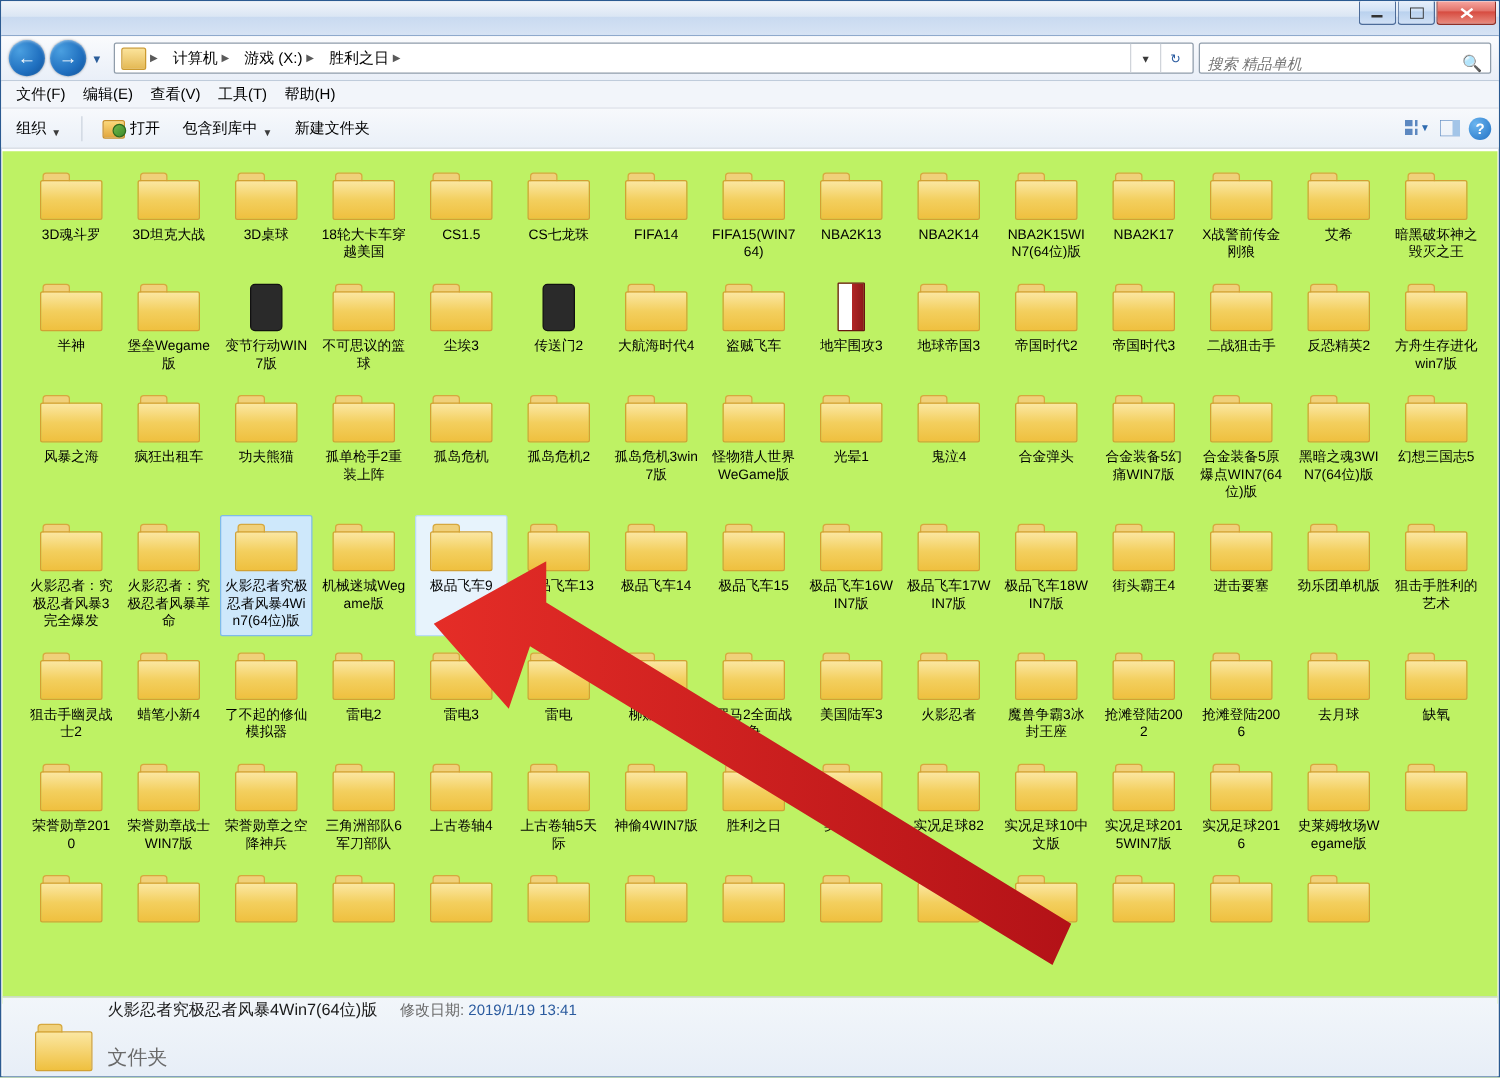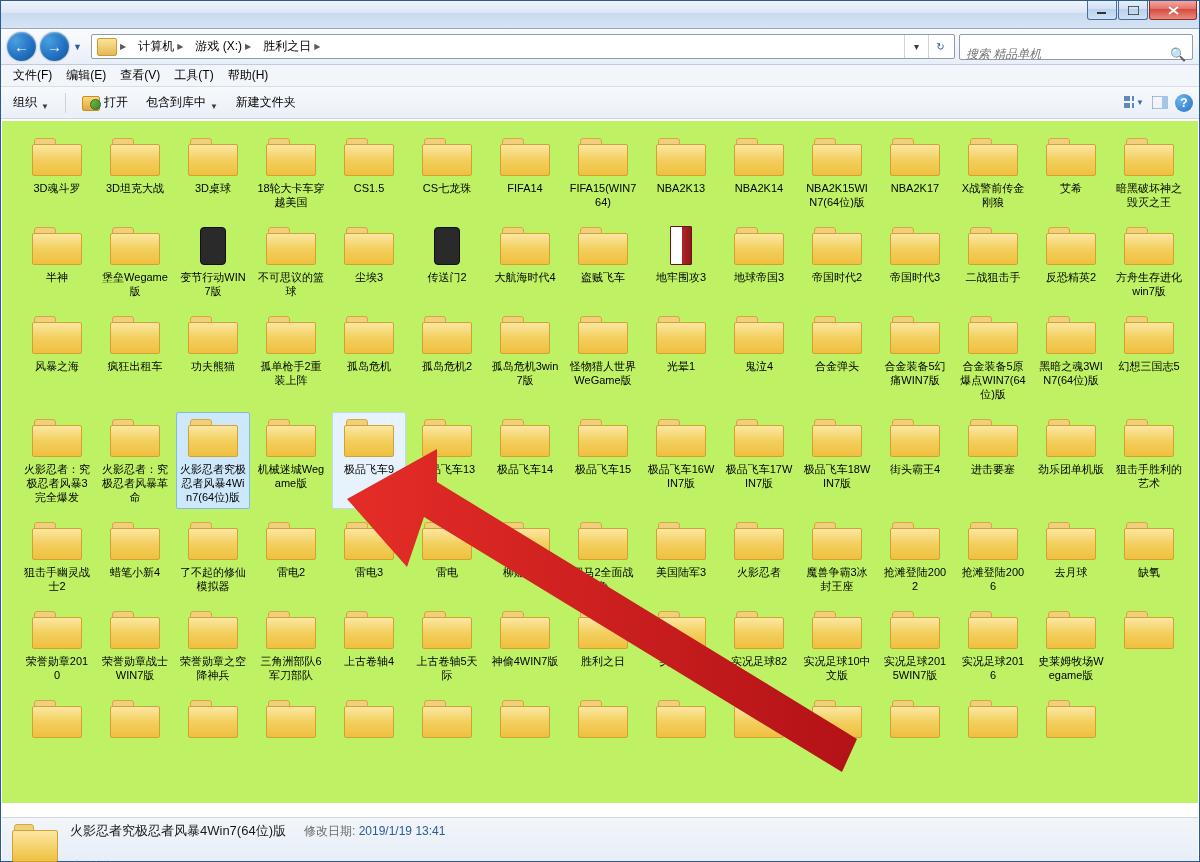--- a/index.html
+++ b/index.html
@@ -14,21 +14,21 @@
 
 .navbar { height: 36px; display:flex; align-items:center; padding: 2px 6px; gap:4px; background: linear-gradient(to bottom, #fafbfd 0%, #e9eff8 100%); border-bottom:1px solid #c0ccdb; }
 .navbtn { width:29px; height:29px; border-radius:50%; background: radial-gradient(circle at 30% 30%, #4a9fe0 0%, #1f6fbf 60%, #0f4f94 100%); display:flex; align-items:center; justify-content:center; color:#fff; font-size:15px; font-weight:bold; box-shadow:0 0 2px rgba(0,0,0,.4), inset 0 1px 2px rgba(255,255,255,.4); }
 .navdrop { width:14px; font-size:9px; color:#2a5d9a; }
 .address { flex:1; height:25px; border:1px solid #8f9caa; background:#fff; display:flex; align-items:center; padding:0 2px; border-radius:2px; }
 .addr-icon { width:20px; height:18px; background:linear-gradient(to bottom,#fbe39a 0%,#e4b955 100%); border:1px solid #cc9a2f; border-radius:2px; margin:0 3px; }
 .crumb { padding:1px 6px 1px 6px; font-size:12px; display:flex; align-items:center; gap:3px; cursor:default; }
 .crumb .tri { font-size:8px; color:#5a5a5a; }
 .addr-arrows { margin-left:auto; display:flex; }
 .addr-arr { width:24px; height:23px; display:flex; align-items:center; justify-content:center; font-size:10px; color:#3a3a3a; border-left:1px solid #d0d4da; }
-.search { width:234px; height:25px; border:1px solid #8f9caa; background:#fff; display:flex; align-items:flex-start; padding:12px 6px; border-radius:2px; }
+.search { width:234px; height:25px; border:1px solid #8f9caa; background:#fff; display:flex; align-items:flex-end; padding:0 6px; border-radius:2px; }
 .search input { flex:1; border:none; outline:none; font-size:12px; color:#888; font-style:italic; background:transparent; }
 .search .mag { width:16px; font-size:13px; color:#2e5e9e; }
 
 
 .menubar { height:22px; background:#f2f5fa; border-bottom:1px solid #d9dee6; display:flex; align-items:center; padding:0 6px; gap:2px; }
 .menuitem { font-size:12px; padding:2px 6px; }
 
 
 .toolbar { height:32px; background:linear-gradient(to bottom,#f7f9fc 0%,#eaf0f8 100%); border-bottom:1px solid #cfd6e0; display:flex; align-items:center; padding:0 6px; gap:6px; }
 .tbbtn { font-size:12px; padding:3px 6px; display:flex; align-items:flex-end; gap:4px; }
@@ -49,21 +49,21 @@
 .folder-icon { width:54px; height:44px; margin:0 auto 3px; position:relative; }
 .folder-icon::before { content:""; position:absolute; left:4px; top:4px; width:20px; height:10px; background:#f0d07a; border-radius:3px 3px 0 0; border:1px solid #d6a83e; }
 .folder-icon::after { content:""; position:absolute; left:2px; top:10px; right:2px; bottom:2px; background:linear-gradient(to bottom,#fbe7a2 0%,#f3cf5e 50%,#efc03f 100%); border:1px solid #d2a133; border-radius:2px; }
 .folder-icon.phone::after { background:#2a2a2a; left:14px; right:14px; top:4px; bottom:2px; border-radius:4px; border-color:#111; }
 .folder-icon.phone::before { display:none; }
 .folder-icon.red::after { background:linear-gradient(to right,#fff 0%,#fff 55%,#b02525 55%,#8d1a1a 100%); border-color:#6a1313; left:16px; right:16px; top:3px; bottom:2px; border-radius:1px; }
 .folder-icon.red::before { display:none; }
 .label { font-size:11px; line-height:14px; color:#000; word-break:break-all; }
 
 
-.statusbar { position:absolute; bottom:0; left:1px; right:1px; height:44px; background:linear-gradient(to bottom,#f2f6fa 0%,#e7eef7 100%); border-top:1px solid #cfd6e0; display:flex; align-items:flex-start; padding:4px 10px; gap:12px; }
+.statusbar { position:absolute; bottom:0; left:1px; right:1px; height:64px; background:linear-gradient(to bottom,#f2f6fa 0%,#e7eef7 100%); border-top:1px solid #cfd6e0; display:flex; align-items:flex-end; padding:4px 26px; gap:12px; }
 .status-icon { width:46px; height:40px; position:relative; }
 .status-icon::before { content:""; position:absolute; left:2px; top:2px; width:18px; height:9px; background:#f0d07a; border-radius:3px 3px 0 0; border:1px solid #d6a83e; }
 .status-icon::after { content:""; position:absolute; left:0; top:8px; right:0; bottom:0; background:linear-gradient(to bottom,#fbe7a2,#efc03f); border:1px solid #d2a133; border-radius:2px; }
 .status-text .line1 { font-size:13px; color:#1a1a1a; }
 .status-text .line1 .meta { font-size:12px; color:#6a6a6a; margin-left:18px; }
 .status-text .line2 { font-size:16px; color:#6a6a6a; margin-top:19px; }
 
 
 .arrow-overlay { position:absolute; pointer-events:none; z-index:50; }
 </style>

